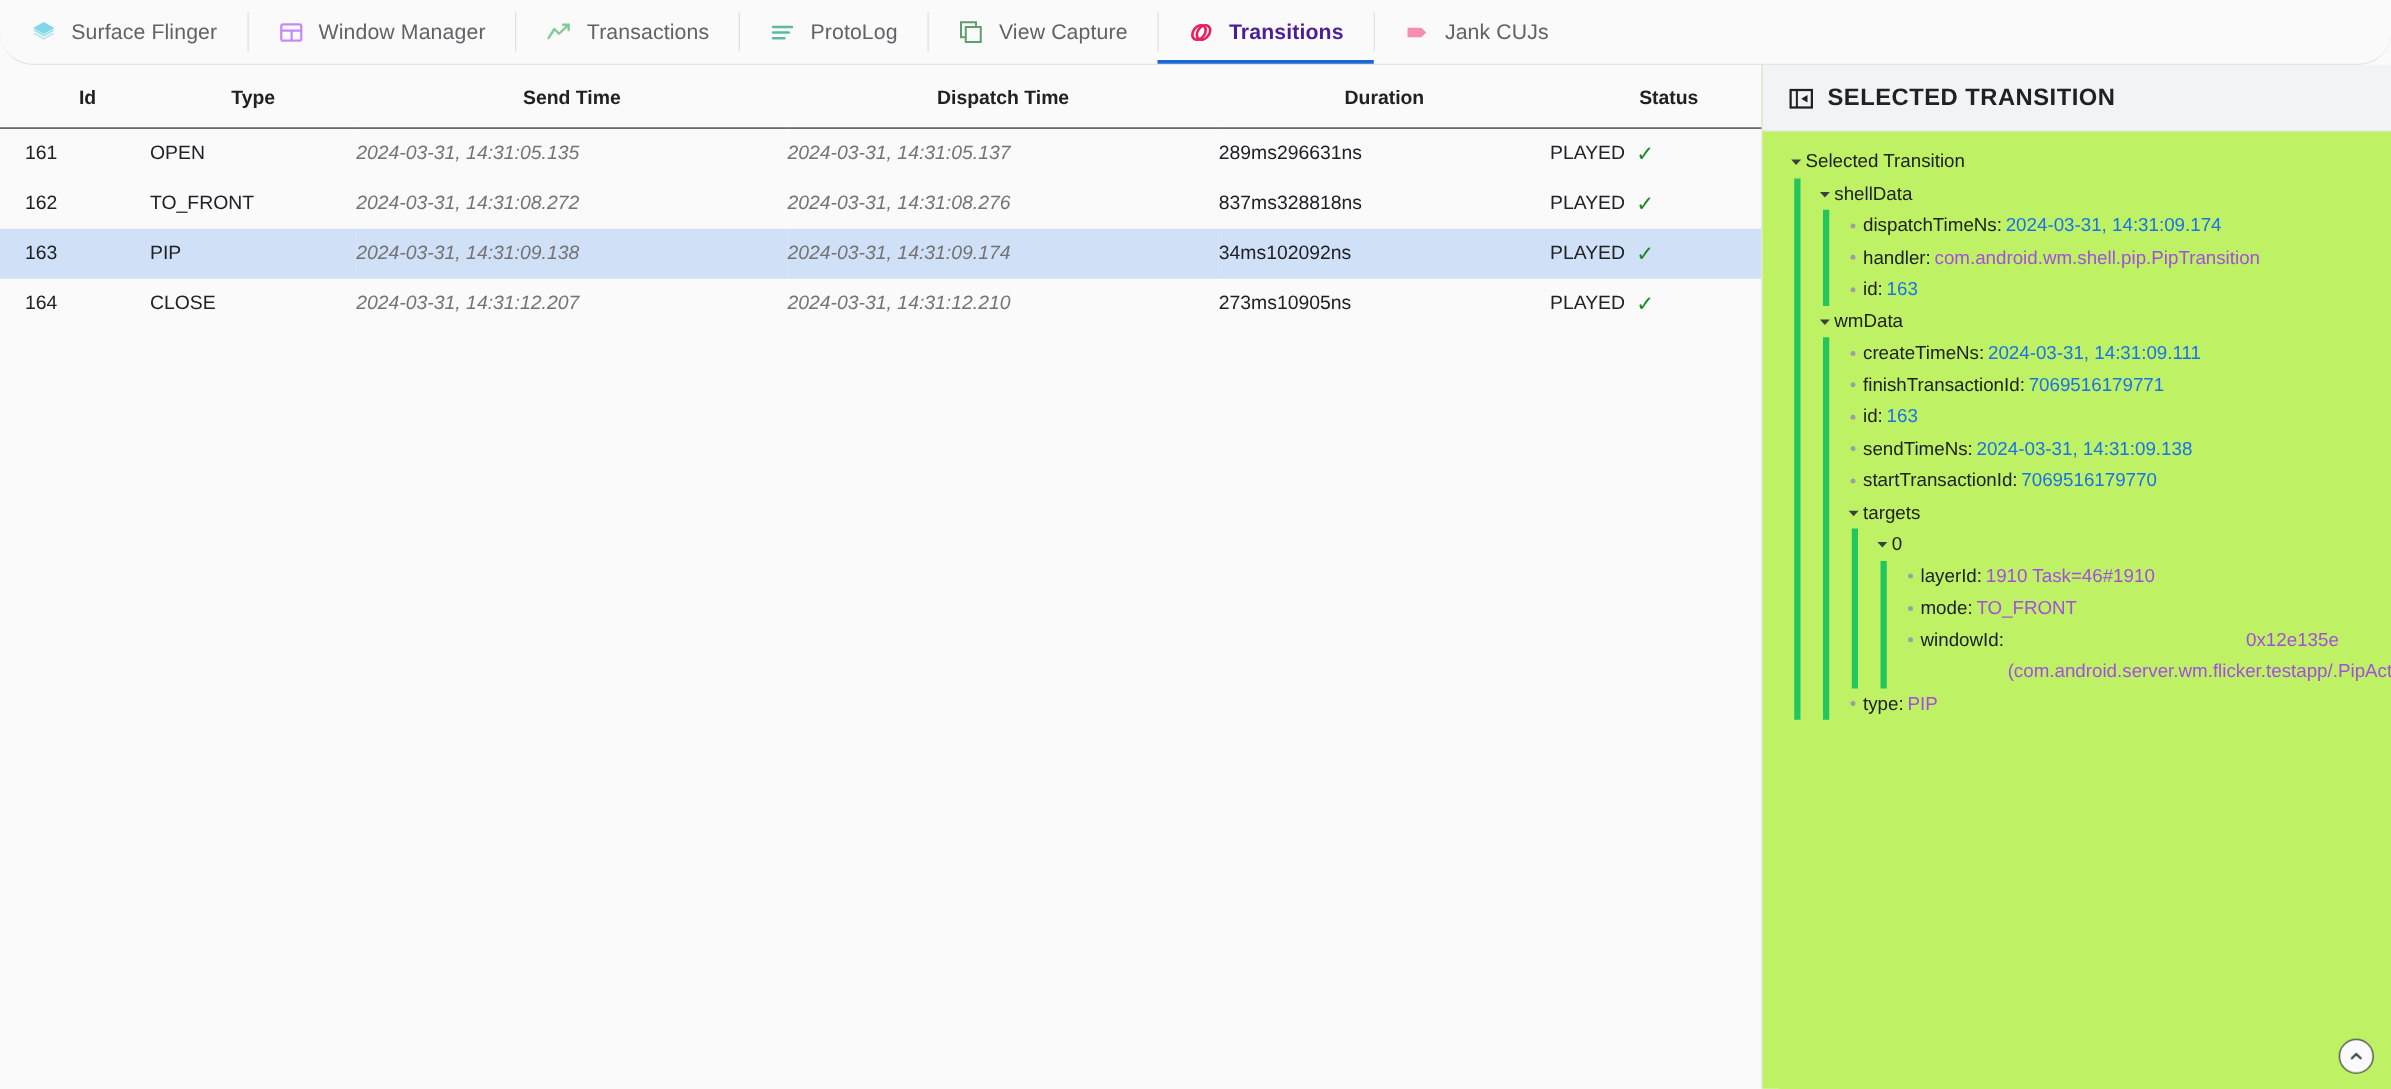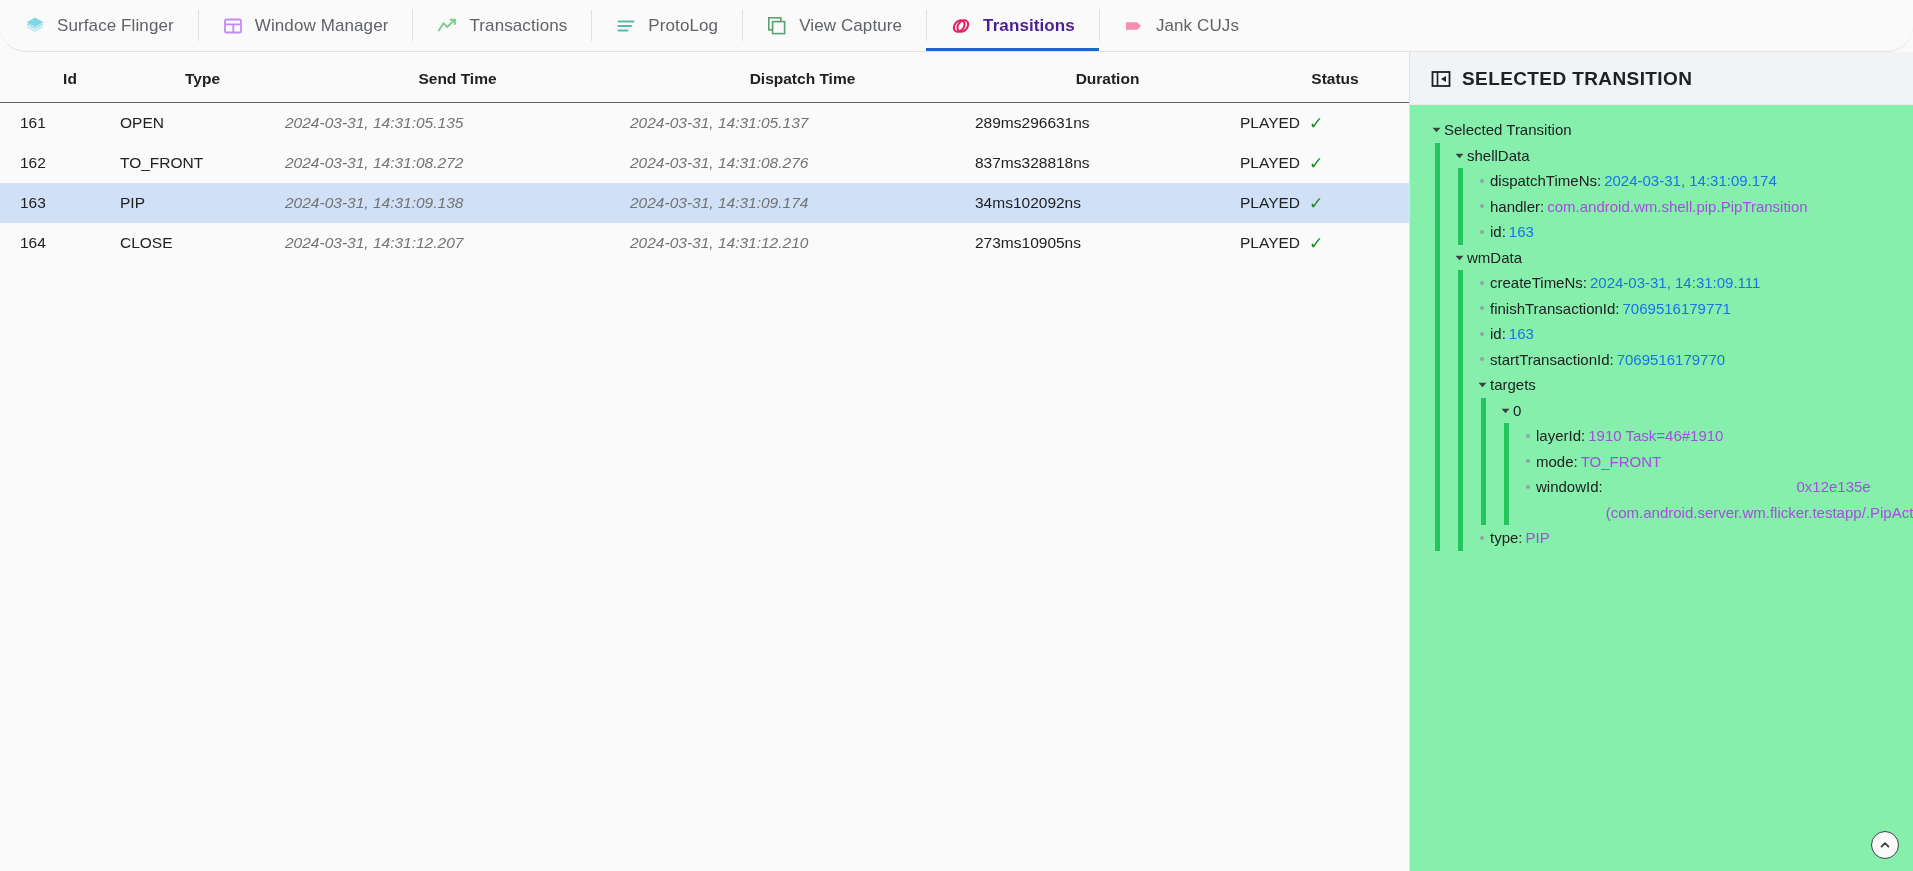--- a/index.html
+++ b/index.html
@@ -125,21 +125,21 @@
   }
   .check {
     color: #1a8a22;
     font-size: 17px;
     line-height: 1;
   }
 
   
   .detail-pane {
     flex: 1 1 auto;
-    background: #86efac;
+    background: #bef264;
     display: flex;
     flex-direction: column;
     position: relative;
     overflow: hidden;
   }
   .detail-header {
     display: flex;
     align-items: center;
     gap: 10px;
     padding: 16px 20px 14px 20px;
@@ -449,20 +449,27 @@
                   </span>
                   <span class="node-label">finishTransactionId:</span>
                   <span class="node-value v-blue">7069516179771</span>
                 </div>
                 <div class="node-row">
                   <span class="bullet">
                     <i></i>
                   </span>
                   <span class="node-label">id:</span>
                   <span class="node-value v-blue">163</span>
+                </div>
+                <div class="node-row">
+                  <span class="bullet">
+                    <i></i>
+                  </span>
+                  <span class="node-label">sendTimeNs:</span>
+                  <span class="node-value v-blue">2024-03-31, 14:31:09.138</span>
                 </div>
                 <div class="node-row">
                   <span class="bullet">
                     <i></i>
                   </span>
                   <span class="node-label">startTransactionId:</span>
                   <span class="node-value v-blue">7069516179770</span>
                 </div>
                 <div class="node">
                   <div class="node-row">

